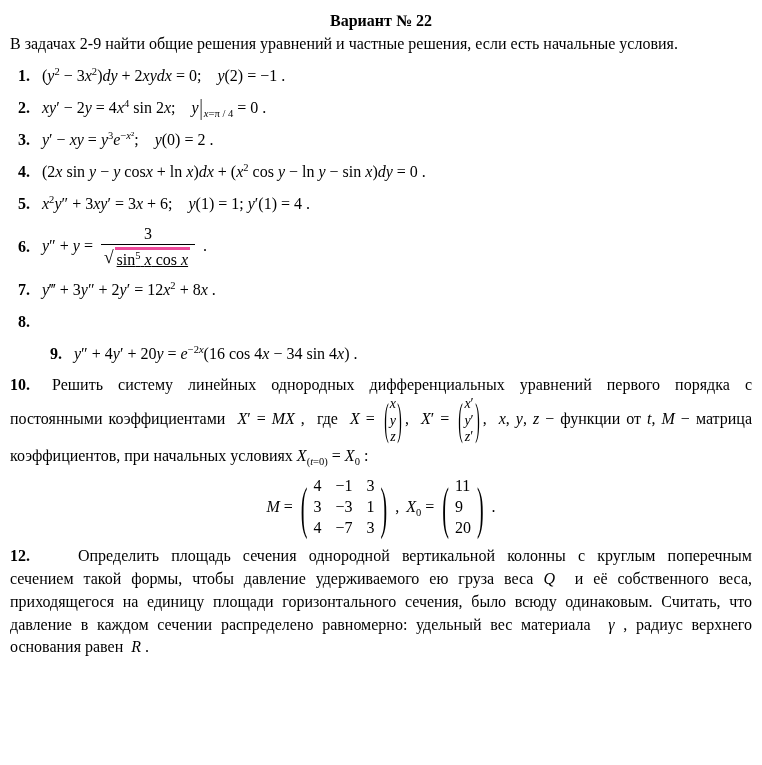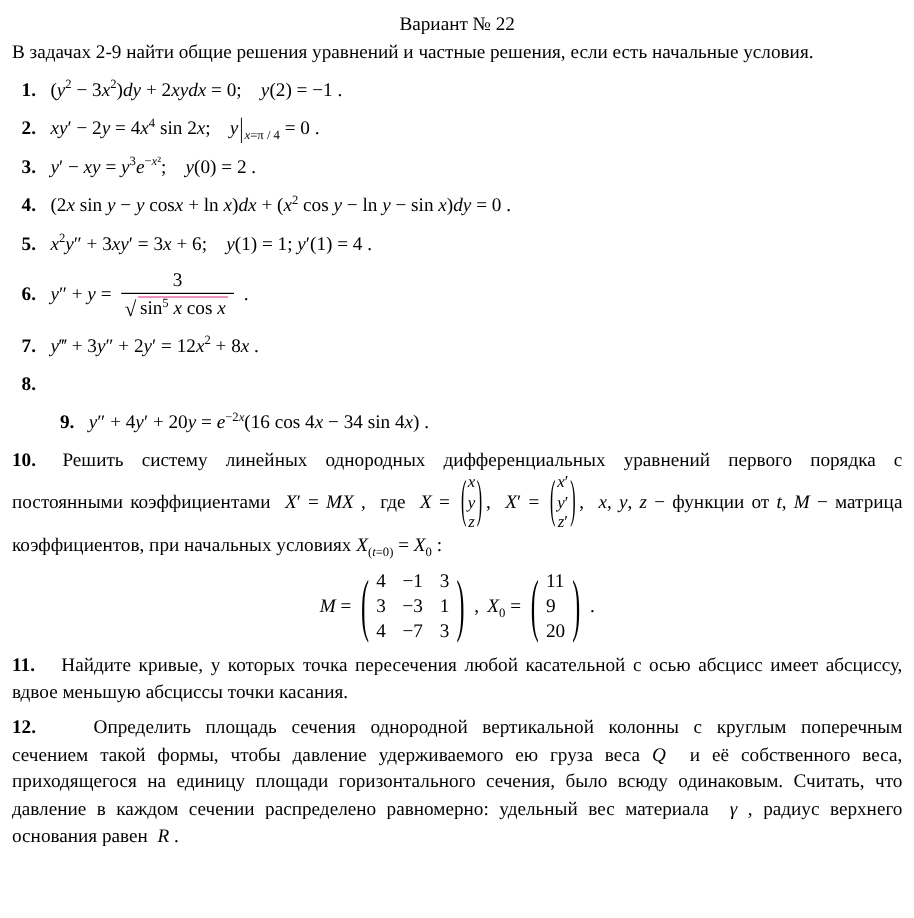--- a/index.html
+++ b/index.html
@@ -4,37 +4,37 @@
 <style>
   * { margin:0; padding:0; box-sizing:border-box; }
   html,body { background:#fff; }
   body {
     width:762px; min-height:765px;
     color:#000;
     font-family:"Liberation Serif", serif;
     font-size:16px;
     padding:12px 10px 8px 10px;
   }
-  .title { text-align:center; font-weight:normal; margin-bottom:3px; }
+  .title { text-align:center; font-weight:bold; margin-bottom:3px; }
   .para { text-align:justify; line-height:1.42; }
   .problems { margin-top:2px; }
   .prow { display:flex; align-items:center; margin:8px 0; min-height:24px; }
   .pnum { font-weight:bold; flex:none; width:32px; padding-left:8px; }
   .p9indent .pnum { width:64px; padding-left:40px; }
   .formula { white-space:nowrap; }
   i { font-style:italic; }
   sup { font-size:66%; line-height:0; vertical-align:super; }
   sub { font-size:66%; line-height:0; vertical-align:sub; }
   .evalbar { display:inline-block; transform:scaleY(1.45); padding:0 1px; }
   
   .frac { display:inline-flex; flex-direction:column; align-items:center; vertical-align:middle; margin:0 4px; line-height:1.25; }
   .fnum { padding:0 4px; }
   .fden { border-top:1px solid #000; padding:2px 5px 0 3px; display:inline-flex; align-items:flex-start; }
   .radical { margin-right:1px; font-size:110%; }
-  .radicand { border-top:1px solid #ec4899; padding:0 2px; }
+  .radicand { border-top:3px solid #ec4899; padding:0 2px;text-decoration:underline; }
   
   .cvec { display:inline-flex; align-items:center; vertical-align:middle; margin:0 2px; }
   .ccol { display:inline-flex; flex-direction:column; align-items:center; line-height:1.15; font-size:14px; }
   .cparen { display:inline-block; transform:scaleY(2.9) scaleX(0.9); font-size:15px; line-height:1; padding:0 1px; }
   
   .display { display:flex; justify-content:center; align-items:center; gap:7px; margin:10px 0 8px 0; }
   .matrix { display:inline-flex; align-items:center; }
   .bigparen { display:inline-block; transform:scaleY(2.9) scaleX(1.0); font-size:20px; line-height:1; padding:0 1px; }
   .mgrid { display:inline-grid; grid-template-columns:repeat(3, auto); column-gap:14px; row-gap:3px; text-align:center; margin:0 5px; }
   .vgrid { display:inline-grid; grid-template-columns:auto; row-gap:3px; text-align:left; margin:0 5px; }
@@ -139,21 +139,18 @@
       <span class="vgrid">
         <span>11</span>
         <span>9</span>
         <span>20</span>
       </span>
       <span class="bigparen">)</span>
     </span>
     <span>.</span>
   </div>
 
-  <p class="para sect">
-    <b class="inum">11.</b><span>Найдите кривые, у которых точка пересечения любой касательной с осью абсцисс имеет абсциссу, вдвое меньшую абсциссы точки касания.</span>
-  </p>
 
   <p class="para sect">
     <b class="inum">12.</b><span class="tab12"></span><span>Определить площадь сечения однородной вертикальной колонны с круглым поперечным сечением такой формы, чтобы давление удерживаемого ею груза веса <i>Q</i> &nbsp;и её собственного веса, приходящегося на единицу площади горизонтального сечения, было всюду одинаковым. Считать, что давление в каждом сечении распределено равномерно: удельный вес материала &nbsp;<i>γ</i> , радиус верхнего основания равен &nbsp;<i>R</i> .</span>
   </p>
 
 </div>
 
 </body></html>

